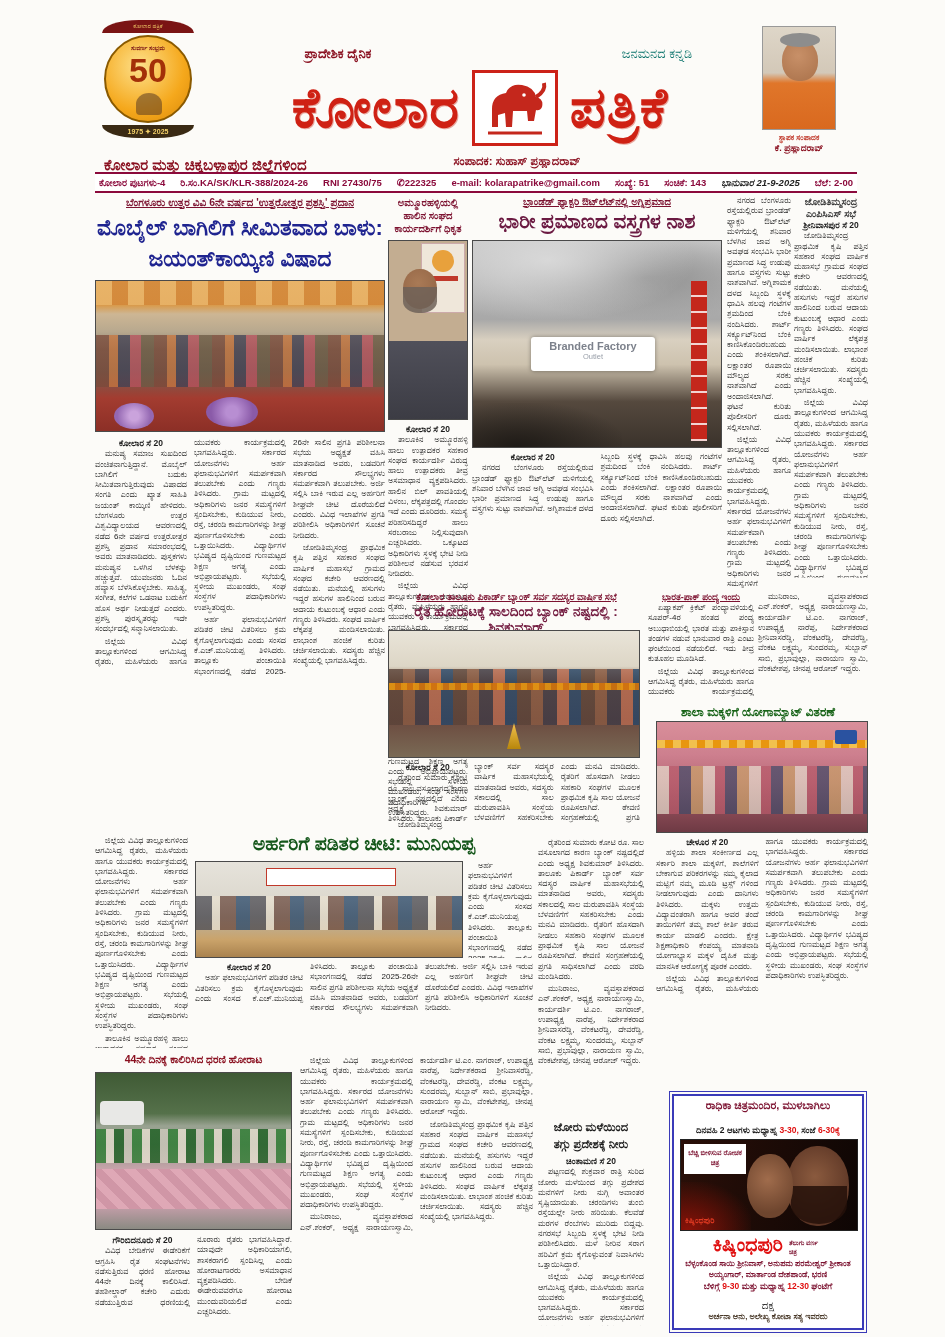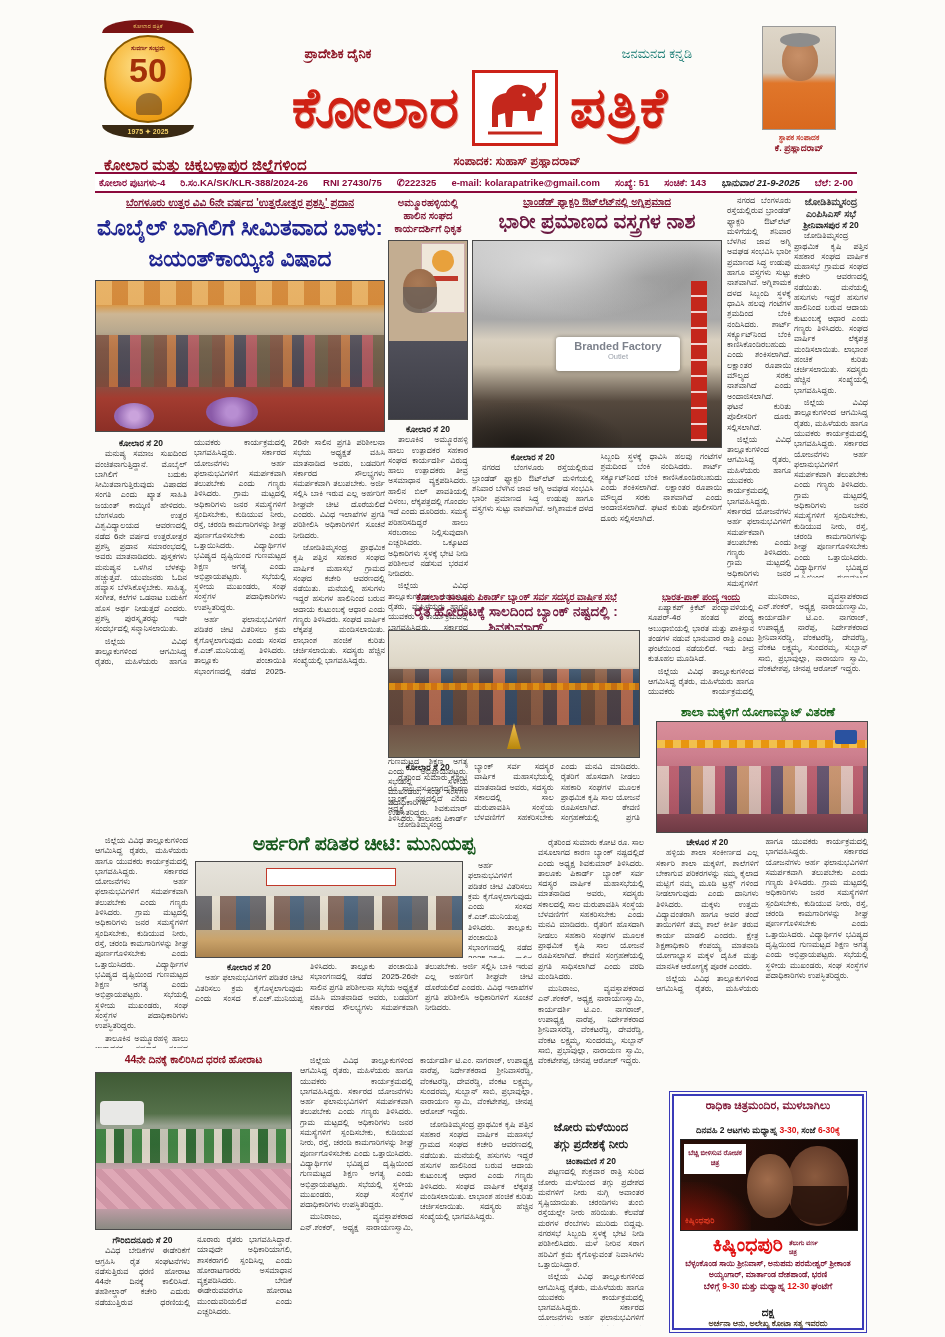--- a/index.html
+++ b/index.html
@@ -12,21 +12,21 @@
   .cols3{column-count:3;column-gap:7px;}
   .para{text-indent:10px;margin-bottom:2px;}
   .dateline{font-weight:bold;font-size:8.5px;text-align:center;display:block;margin-bottom:1px;}
   .kicker{font-weight:bold;color:#7c1230;text-align:center;text-decoration:underline;}
   .hl{font-weight:bold;text-align:center;}
   .subhead-underline{font-weight:bold;color:#7c1230;text-decoration:underline;text-align:center;}
   .masthead-red{color:#cf2114;font-weight:bold;letter-spacing:1px;text-shadow:1px 1px 0 #e8a9a0;text-align:center;}
   .infobar{display:flex;justify-content:space-between;align-items:center;border-top:2px solid #8b0a3c;border-bottom:2px solid #8b0a3c;font-size:9.5px;font-weight:bold;color:#8b0a3c;padding:2px 4px;background:#fff;}
   .ribbon{background:#7a1414;color:#f5d26a;font-size:6px;text-align:center;border-radius:40%/100% 100% 0 0;line-height:13px;}
   .ribbon-b{background:#3a2a14;color:#f5d26a;font-size:7px;text-align:center;border-radius:40%/0 0 100% 100%;line-height:13px;font-weight:bold;}
-  .sign{position:absolute;background:#fff;border-radius:3px;text-align:center;box-shadow:0 0 4px rgba(0,0,0,.4);margin-left:25px;}
+  .sign{position:absolute;background:#fff;border-radius:3px;text-align:center;box-shadow:0 0 4px rgba(0,0,0,.4);}
   .adbox{position:absolute;border:2px solid #3a3ab8;outline:1px solid #3a3ab8;outline-offset:2px;background:#fff;padding:3px 6px;text-align:center;}
   .red{color:#e01010;}
 </style>
 </head>
 <body>
 
 <div id="paper">
 
   <div class="abs" style="left:98px;top:20px;width:100px;height:142px;">
     <div class="ribbon" style="width:92px;margin:0 auto;height:13px;">ಕೋಲಾರ ಪತ್ರಿಕೆ</div>
@@ -252,17 +252,17 @@
       <span style="font-size:6.5px;font-weight:bold;color:#7c1230;line-height:9px;text-align:left;width:34px;">ತೆಲುಗು ವರ್ಣ ಚಿತ್ರ</span>
     </div>
     <div style="font-size:8px;font-weight:bold;color:#7c1230;line-height:11px;margin-top:2px;">ಬೆಳ್ಳಂಕೊಂಡ ಸಾಯಿ ಶ್ರೀನಿವಾಸ್, ಅನುಪಮ ಪರಮೇಶ್ವರ್ ಶ್ರೀಕಾಂತ ಅಯ್ಯಂಗಾರ್, ಮಾರ್ತಾಂಡ ದೇಶಪಾಂಡೆ, ಭರಣಿ</div>
     <div style="font-size:8.5px;font-weight:bold;color:#7c1230;margin-top:1px;">
       <span>ಬೆಳಿಗ್ಗೆ</span>
       <span class="red">9-30</span>
       <span>ಮತ್ತು ಮಧ್ಯಾಹ್ನ</span>
       <span class="red">12-30</span>
       <span>ಘಂಟೆಗೆ</span>
     </div>
-    <div style="font-size:10.5px;font-weight:bold;color:#1a1a1a;margin-top:14px;">ದಕ್ಷ</div>
+    <div style="font-size:10.5px;font-weight:normal;color:#1a1a1a;margin-top:7px;">ದಕ್ಷ</div>
     <div style="font-size:8px;font-weight:bold;color:#4a3a2a;">ಅರ್ಚನಾ ಆನು, ಅಲೇಖ್ಯ ಕೋಟಾ ಸತ್ಯ ಇವರದು</div>
   </div>
 
 </div>
 
 </body></html>

